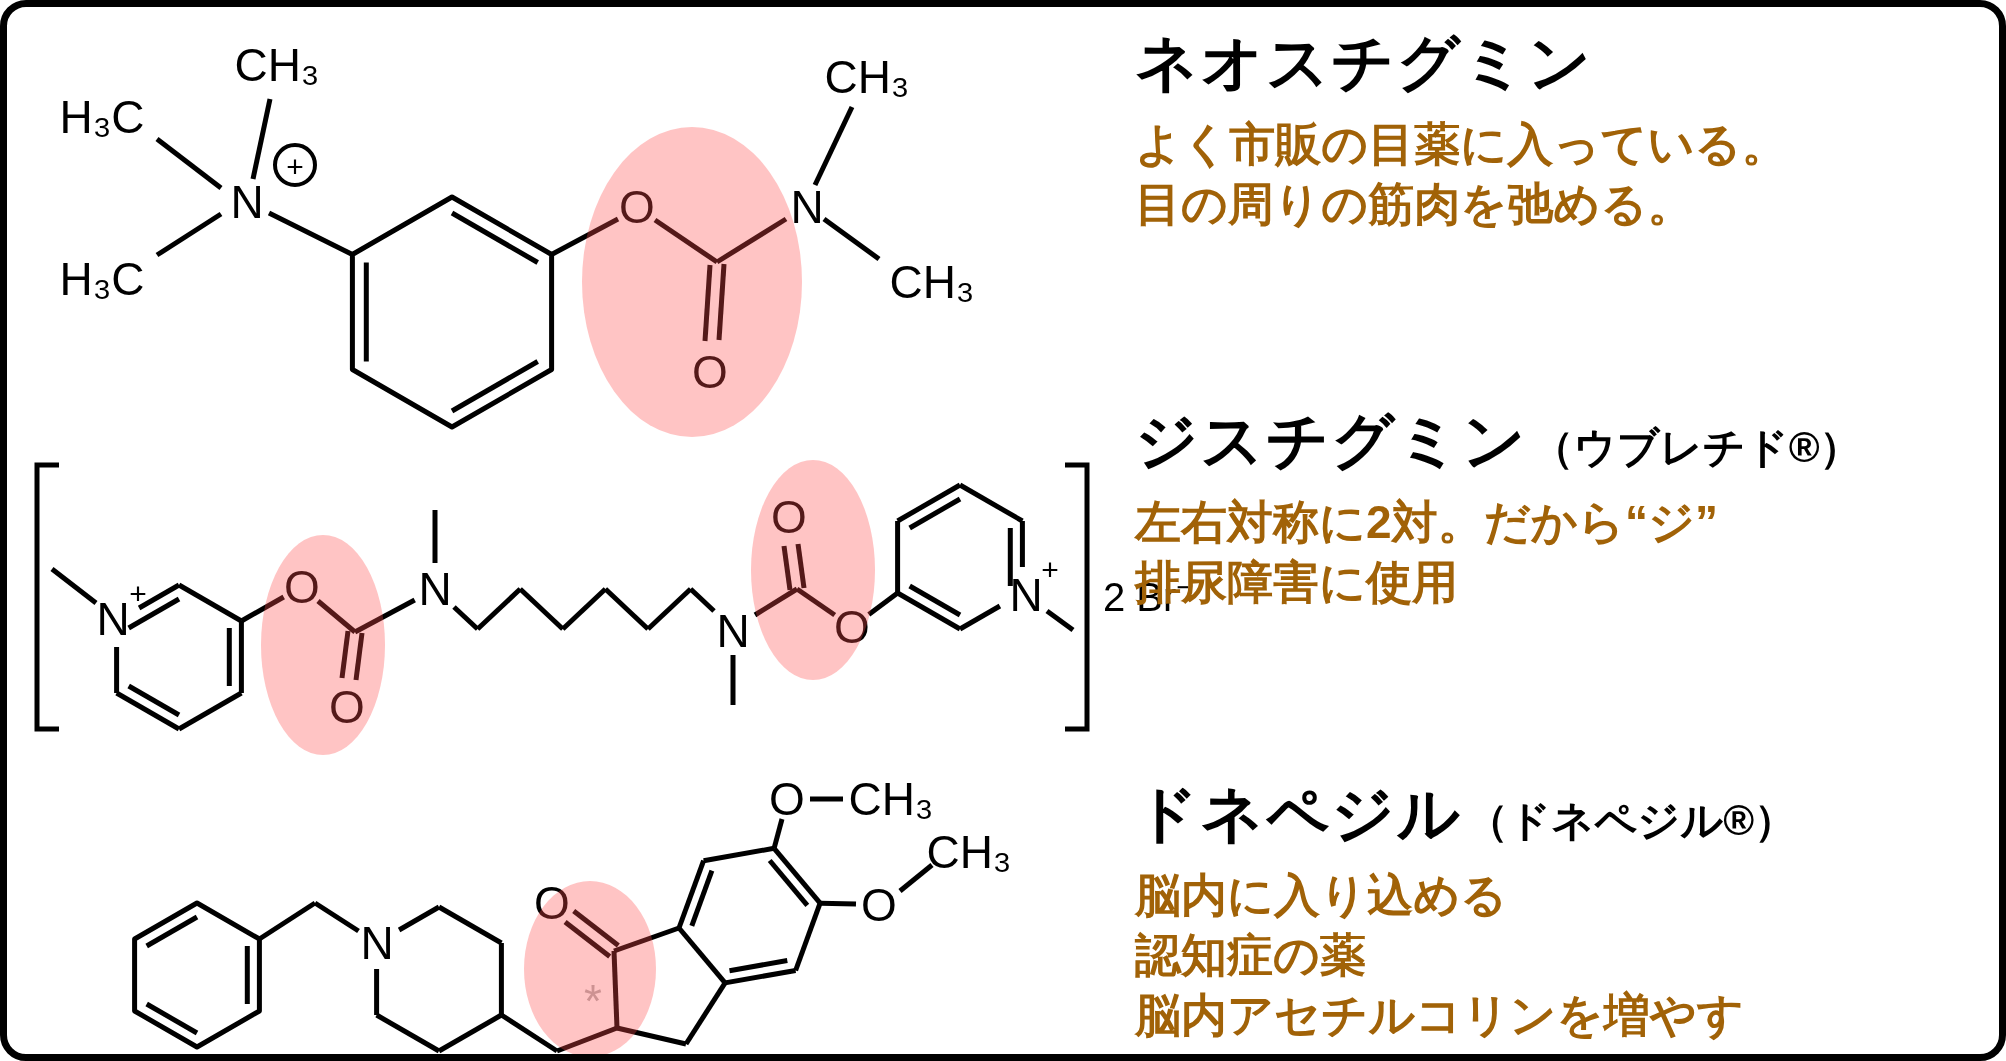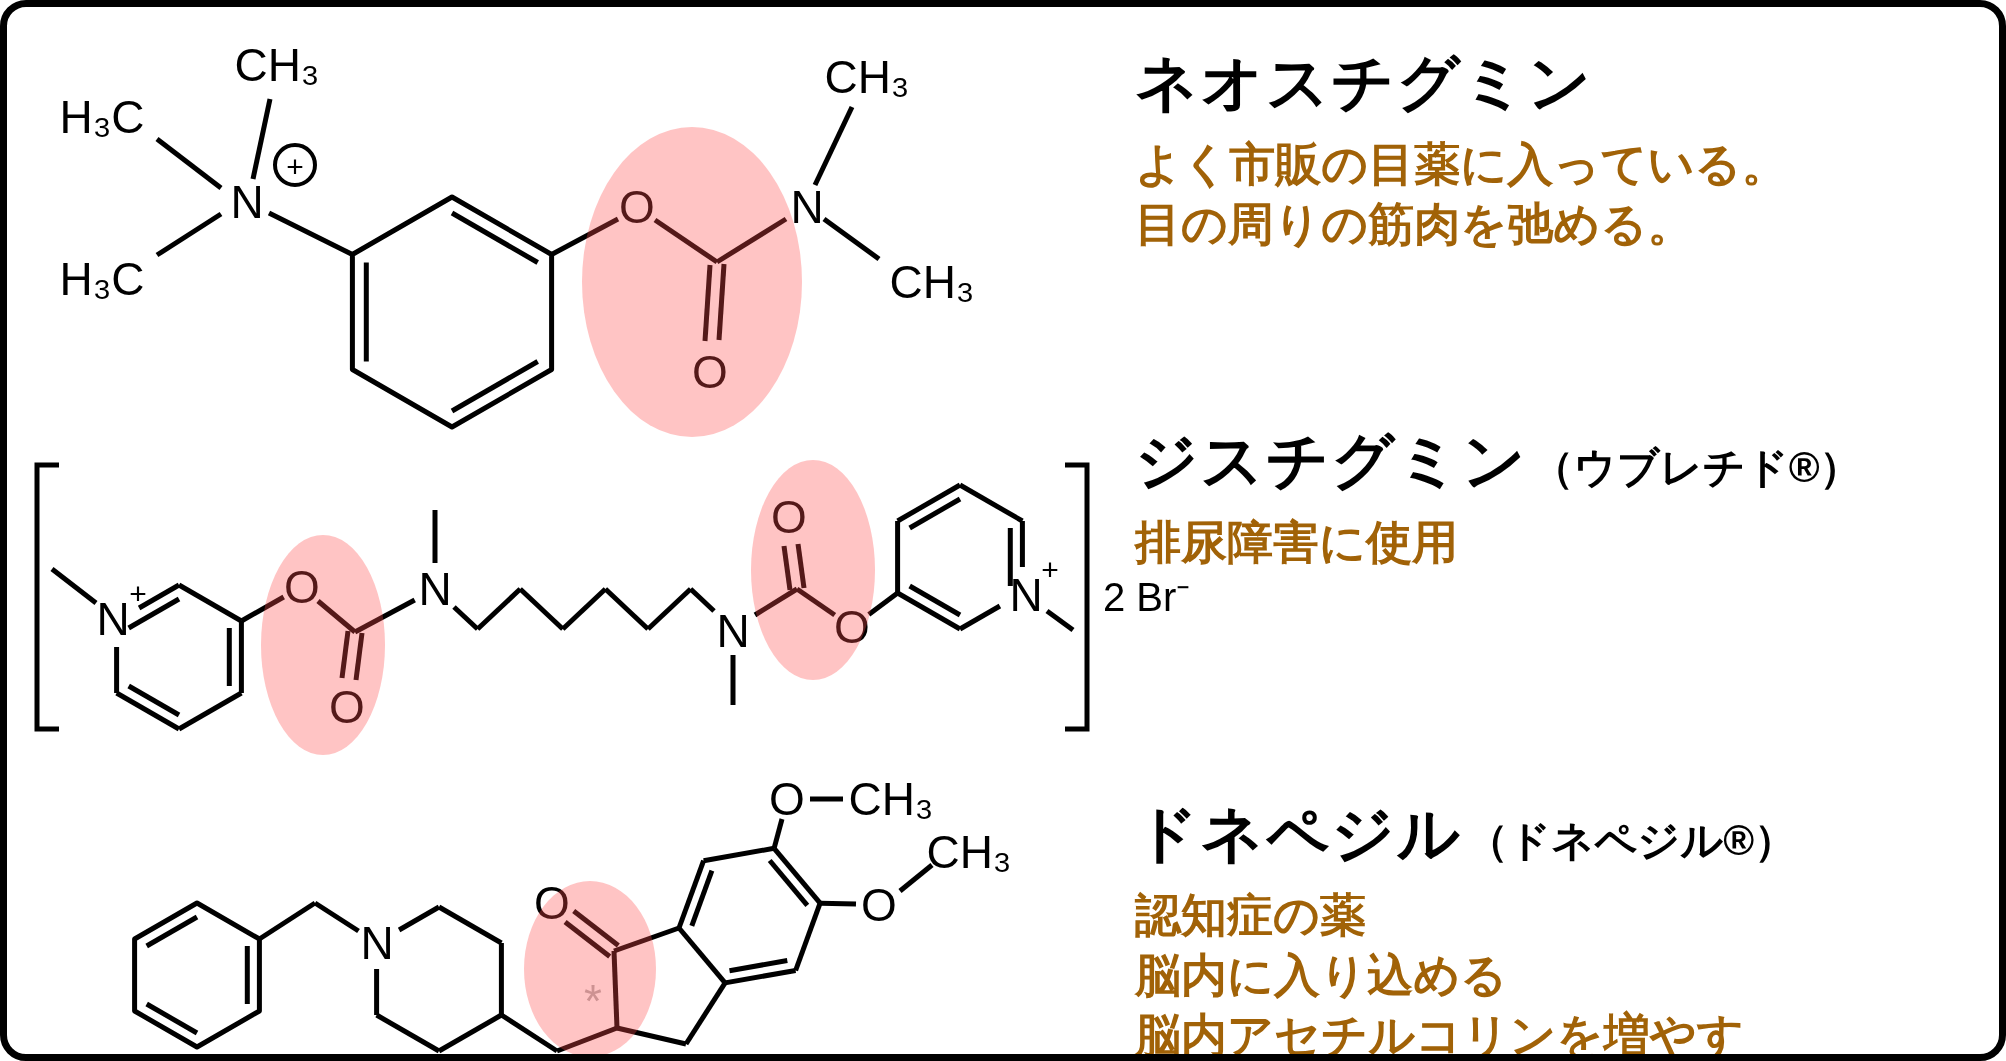--- a/index.html
+++ b/index.html
@@ -11,21 +11,21 @@
   .atom{font-family:"Liberation Sans",sans-serif;font-size:46px;fill:#000;text-anchor:middle;dominant-baseline:central;}
   .charge{font-family:"Liberation Sans",sans-serif;font-size:30px;fill:#000;text-anchor:middle;dominant-baseline:central;}
   .counter{font-family:"Liberation Sans",sans-serif;font-size:40px;fill:#000;text-anchor:start;dominant-baseline:central;}
   .chiral{font-family:"Liberation Sans",sans-serif;font-size:46px;fill:#b5b5b5;text-anchor:middle;dominant-baseline:central;}
   .hl{fill:rgba(255,77,77,0.33);stroke:none;}
   .textcol{position:absolute;left:1128px;top:0;width:870px;}
   .drugblock{position:absolute;left:0;width:870px;}
   .drugblock.b1{top:14px;}
   .drugblock.b2{top:392px;}
   .drugblock.b3{top:765px;}
-  .titlerow{display:flex;align-items:baseline;white-space:nowrap;margin-top:20px;}
+  .titlerow{display:flex;align-items:baseline;white-space:nowrap;}
   .drugname{font-size:62px;font-weight:700;color:#000;letter-spacing:2px;}
   .brandname{font-size:42px;font-weight:700;color:#000;margin-left:4px;}
   .notes{margin-top:10px;}
   .noteline{font-size:46px;font-weight:700;color:#a16207;line-height:1.30;white-space:nowrap;}
 </style>
 </head>
 <body>
 
 <div class="canvas">
 
@@ -202,30 +202,31 @@
         <div class="noteline">目の周りの筋肉を弛める。</div>
       </div>
     </div>
 
     <div class="drugblock b2">
       <div class="titlerow">
         <span class="drugname">ジスチグミン</span>
         <span class="brandname">（ウブレチド®）</span>
       </div>
       <div class="notes">
+        <div class="noteline">左右対称に2対。だから“ジ”</div>
         <div class="noteline">排尿障害に使用</div>
       </div>
     </div>
 
     <div class="drugblock b3">
       <div class="titlerow">
         <span class="drugname">ドネペジル</span>
         <span class="brandname">（ドネペジル®）</span>
       </div>
       <div class="notes">
+        <div class="noteline">脳内に入り込める</div>
         <div class="noteline">認知症の薬</div>
-        <div class="noteline">脳内に入り込める</div>
         <div class="noteline">脳内アセチルコリンを増やす</div>
       </div>
     </div>
 
   </div>
 </div>
 
 </body></html>

